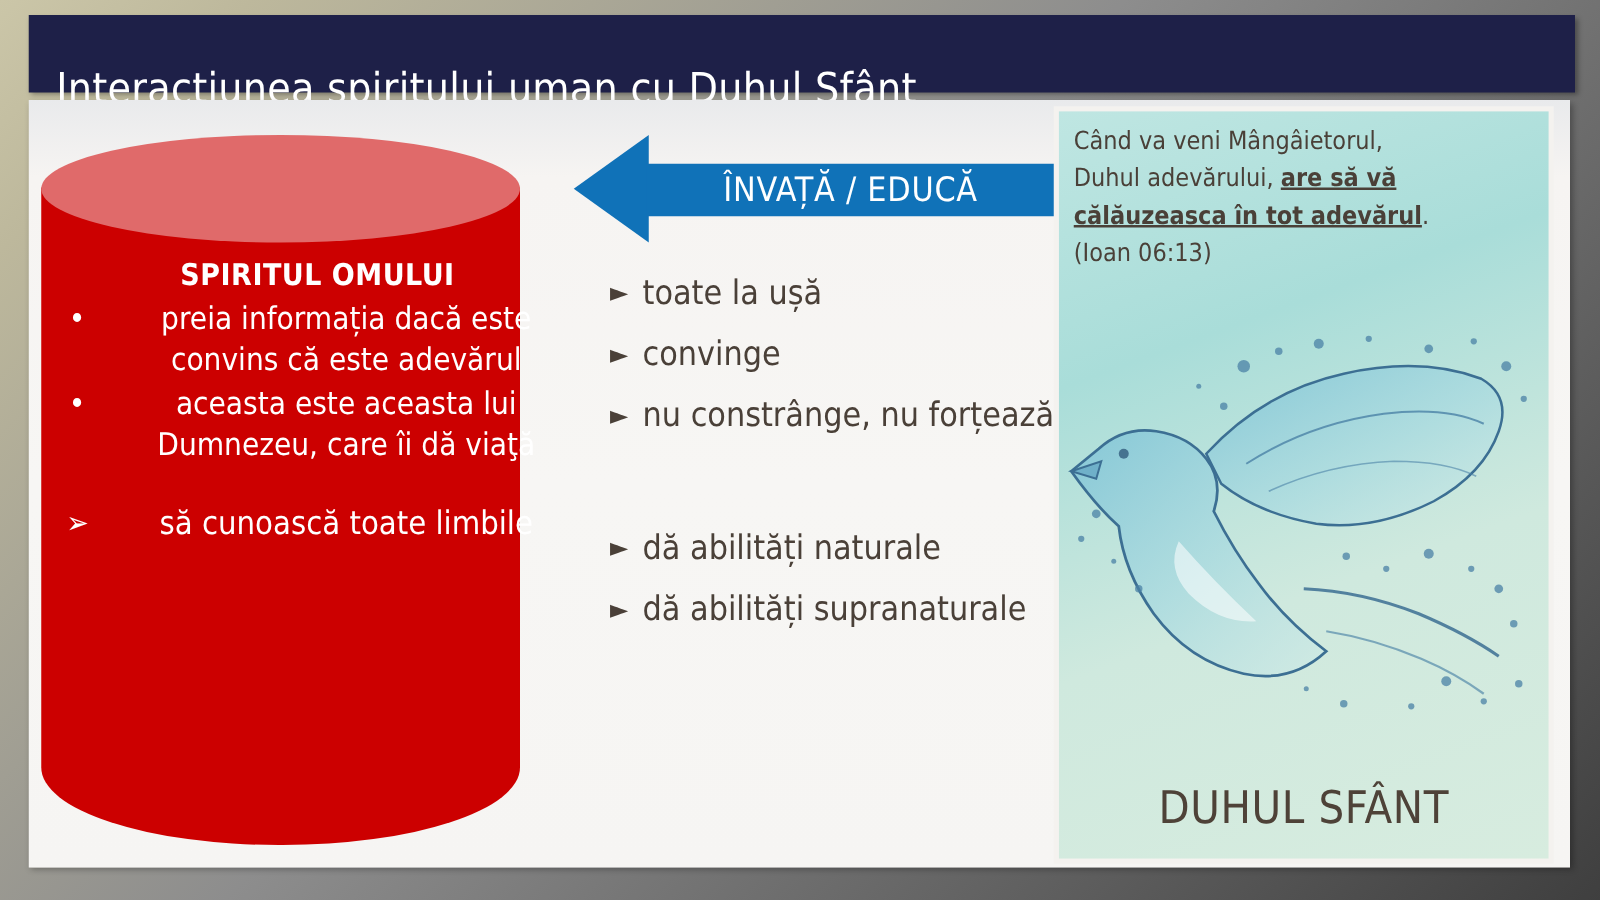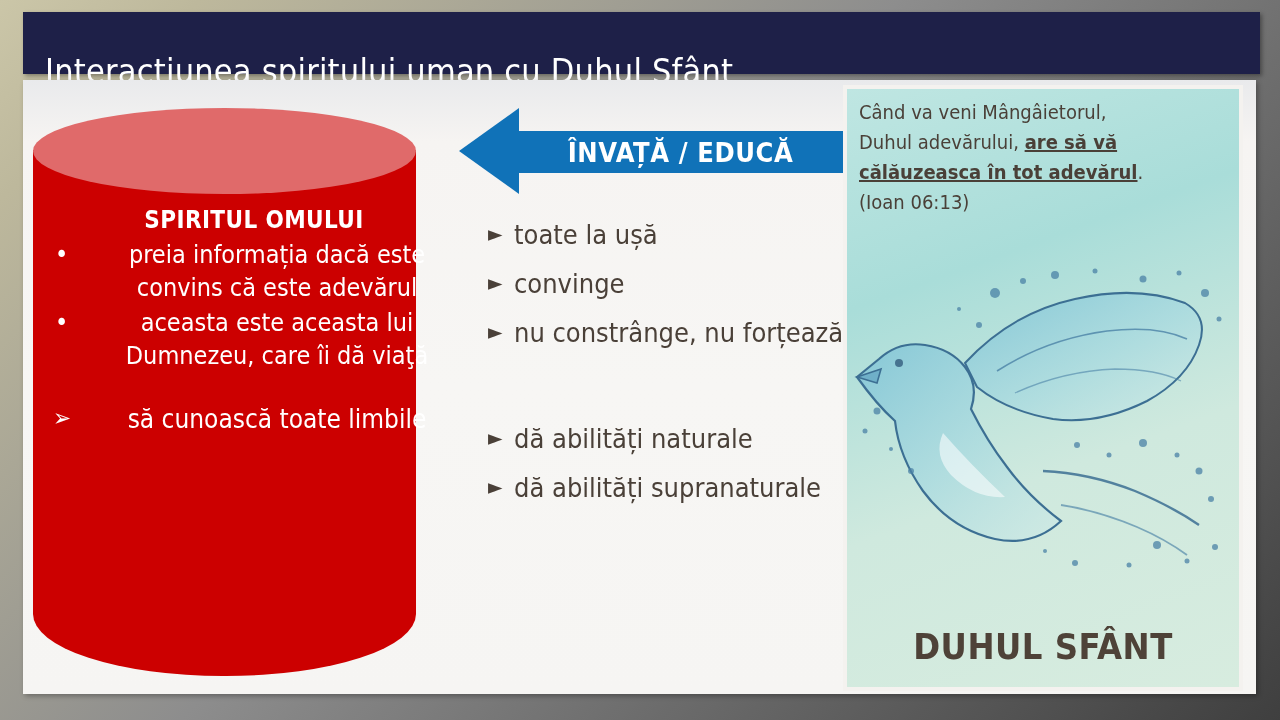--- a/index.html
+++ b/index.html
@@ -139,21 +139,21 @@
   }
   .arrow-shaft {
     position: absolute;
     left: 58px; top: 23px;
     width: 327px; height: 42px;
     display: flex; align-items: center; justify-content: center;
   }
   .arrow-label {
     color: #ffffff;
     font-size: 27px;
-    font-weight: 700;
+    font-weight: 400;
     letter-spacing: 0.6px;
     white-space: nowrap;
     font-family: "DejaVu Sans Condensed", "Liberation Sans Narrow", "Liberation Sans", sans-serif;
   }
   #arrow-blue .arrow-head { border-right: 60px solid #1072b8; }
   #arrow-blue .arrow-shaft { background: #1072b8; }
   #arrow-green .arrow-head { border-right: 60px solid #0fa84e; }
   #arrow-green .arrow-shaft { background: #0fa84e; }
 
   .bullet-list { margin-top: 16px; padding-left: 55px; }
@@ -200,21 +200,20 @@
   #img-verse .u { text-decoration: underline; font-weight: 600; margin-top: 36px; }
   #img-caption {
     position: absolute;
     left: 0; bottom: 20px;
     width: 100%;
     text-align: center;
     color: #4e4238;
     font-size: 36px;
     letter-spacing: 0.5px;
     font-family: "DejaVu Sans Condensed", "Liberation Sans Narrow", "Liberation Sans", sans-serif;
-    font-weight: bold;
   }
   #dove { position: absolute; left: 0; top: 170px; width: 400px; height: 330px; }
 </style>
 </head>
 <body>
 
 <div id="slide">
 
   <div id="title-bar">
     <div id="title-text">Interacțiunea spiritului uman cu Duhul Sfânt</div>

